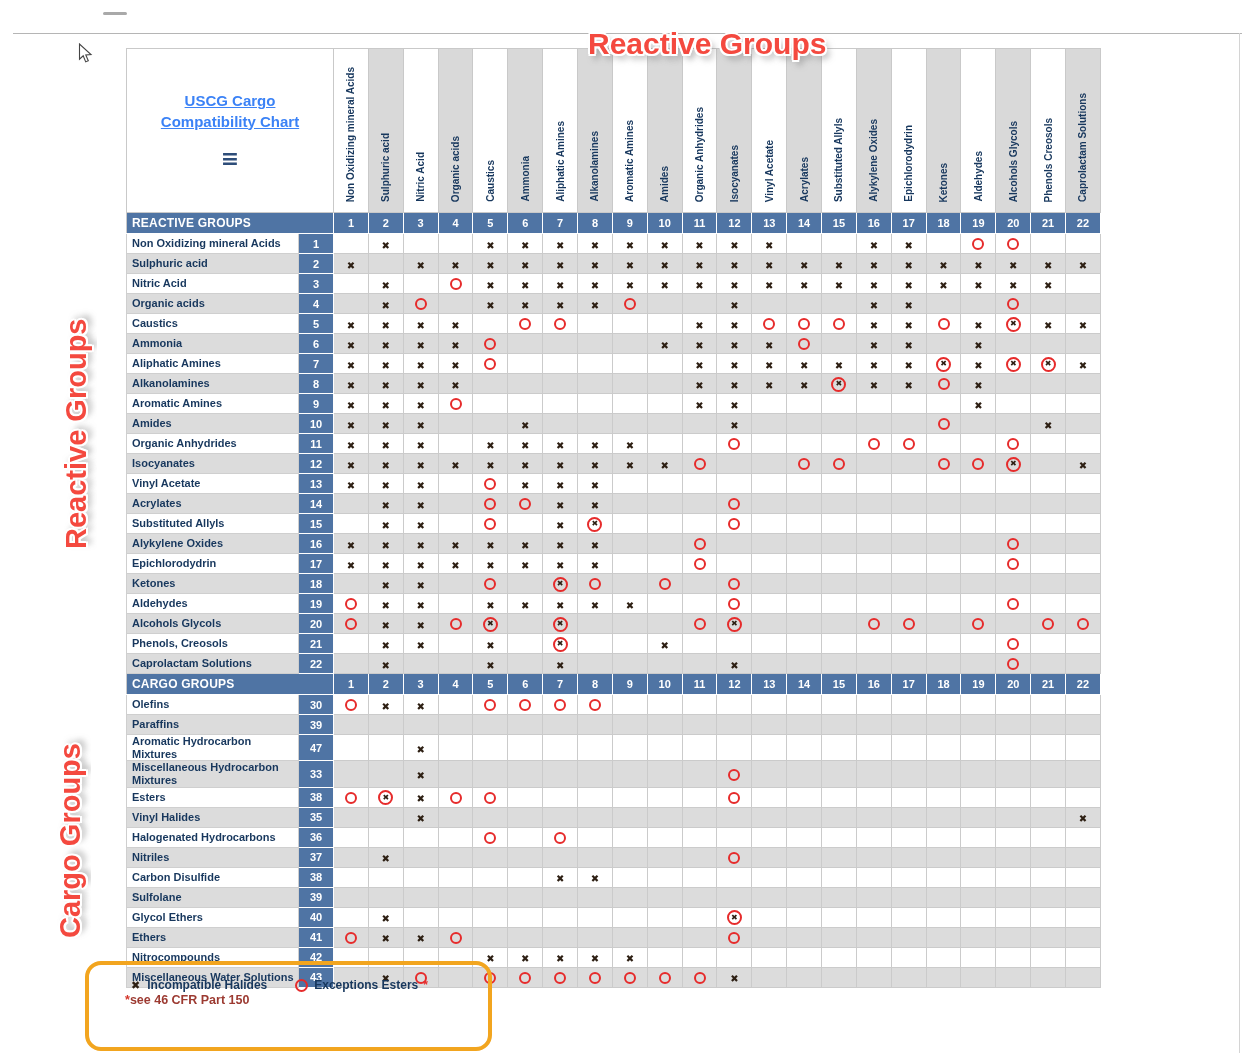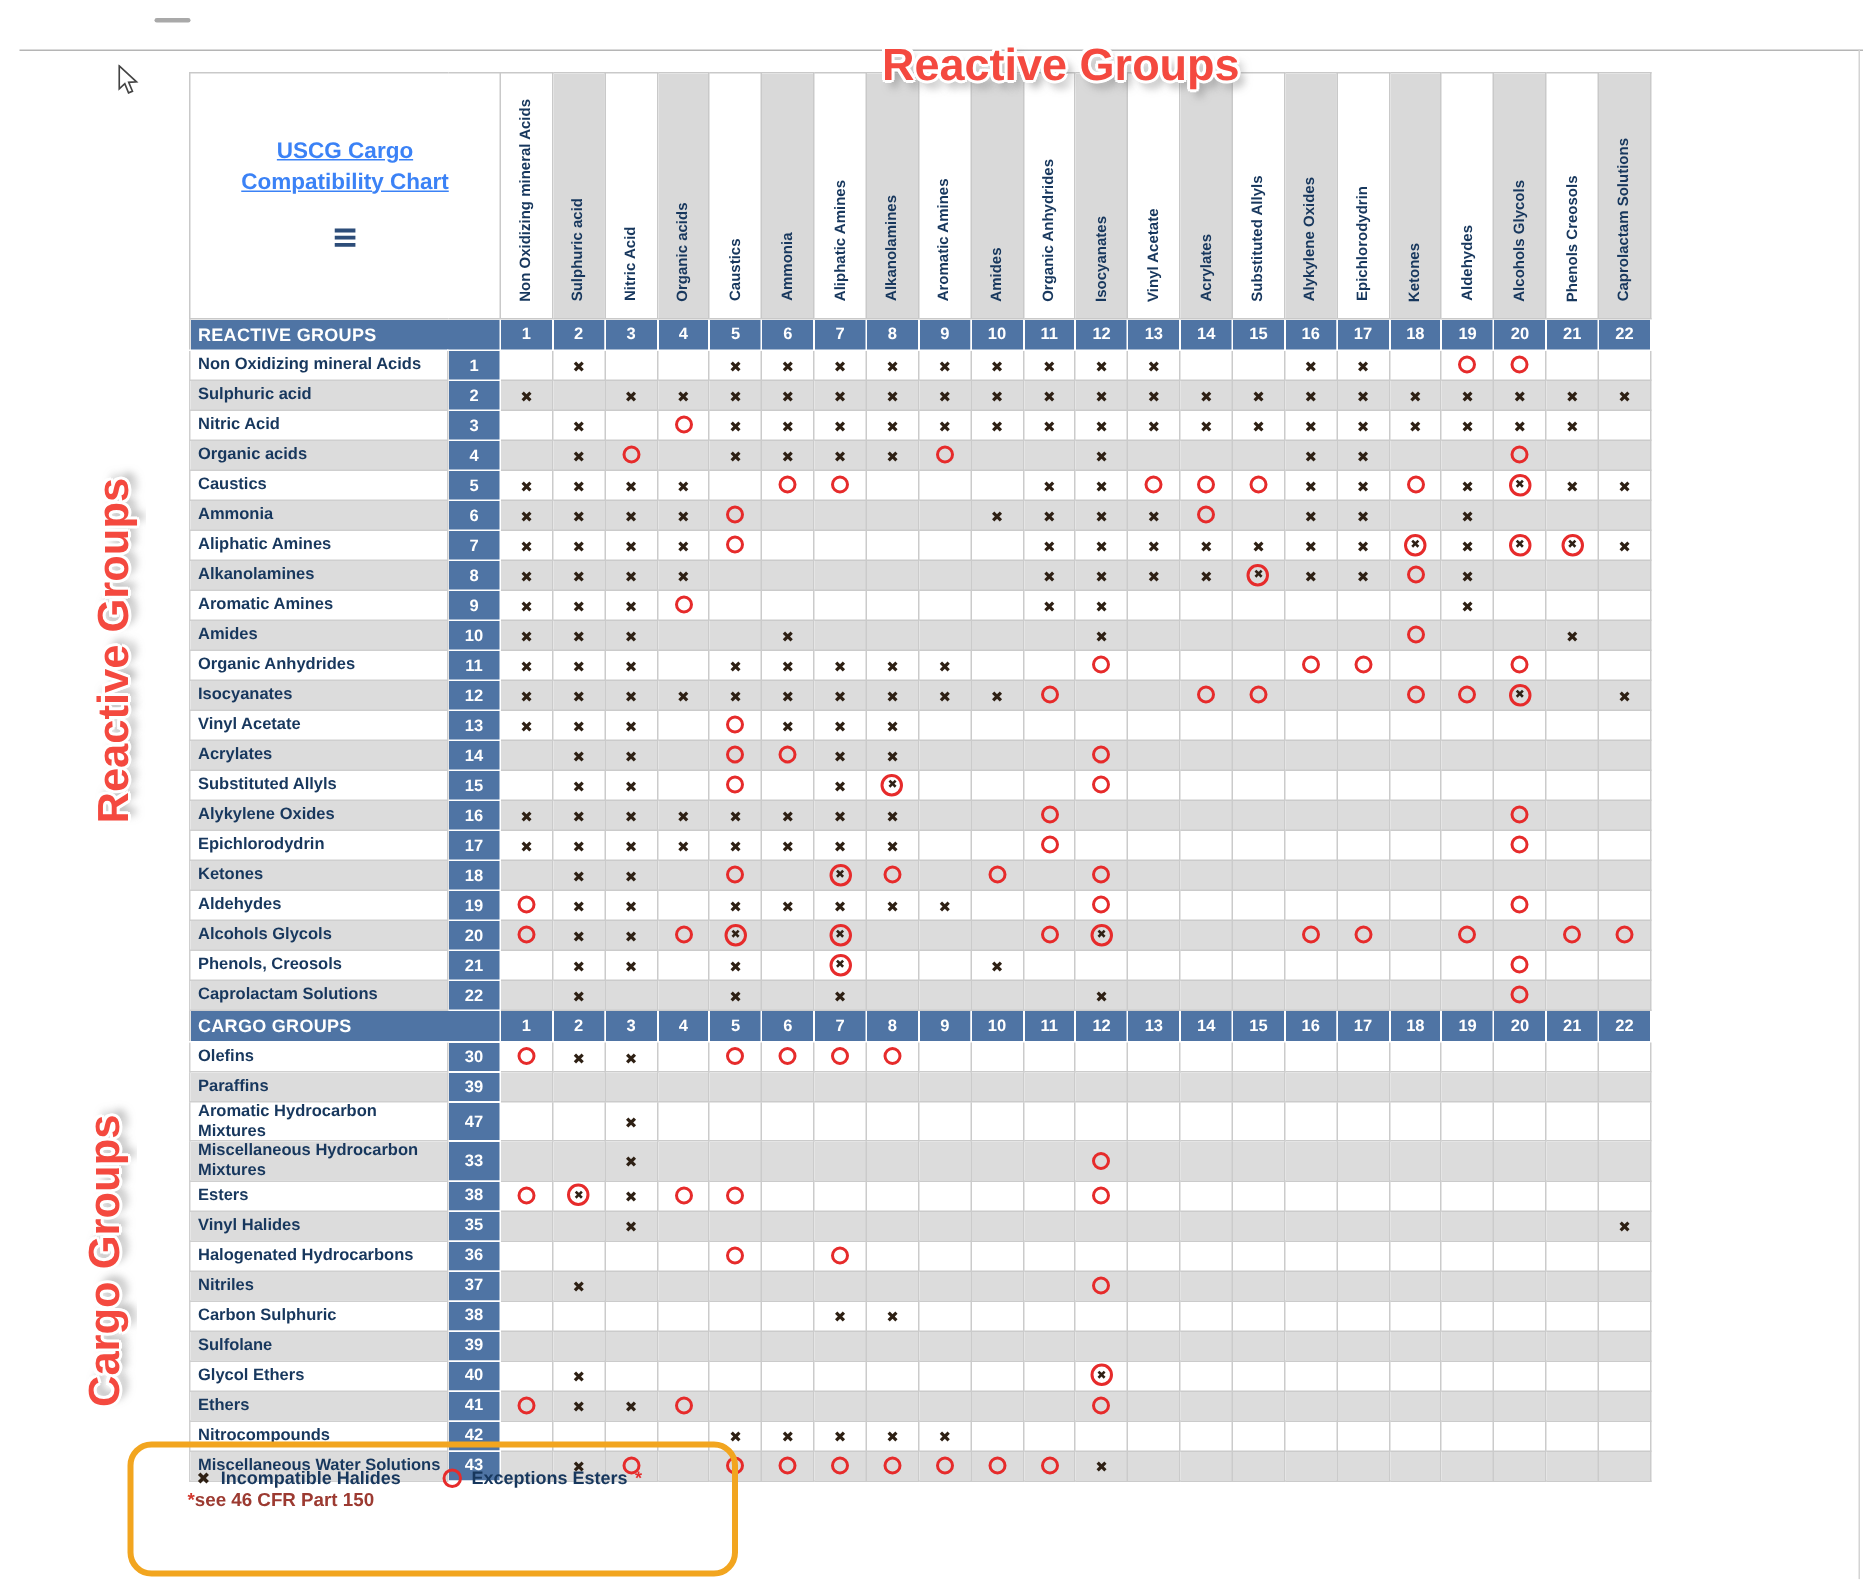--- a/index.html
+++ b/index.html
@@ -981,21 +981,21 @@
             <td class="cell"></td>
             <td class="cell"></td>
             <td class="cell"></td>
             <td class="cell"></td>
             <td class="cell"></td>
             <td class="cell"></td>
             <td class="cell"></td>
             <td class="cell"></td>
           </tr>
           <tr class="r odd">
-            <td class="rowlabel">Carbon Sulphuric</td>
+            <td class="rowlabel">Carbon Disulfide</td>
             <td class="rownum">38</td>
             <td class="cell"></td>
             <td class="cell"></td>
             <td class="cell"></td>
             <td class="cell"></td>
             <td class="cell"></td>
             <td class="cell"></td>
             <td class="cell"><span class="mx">✖</span></td>
             <td class="cell"><span class="mx">✖</span></td>
             <td class="cell"></td>

